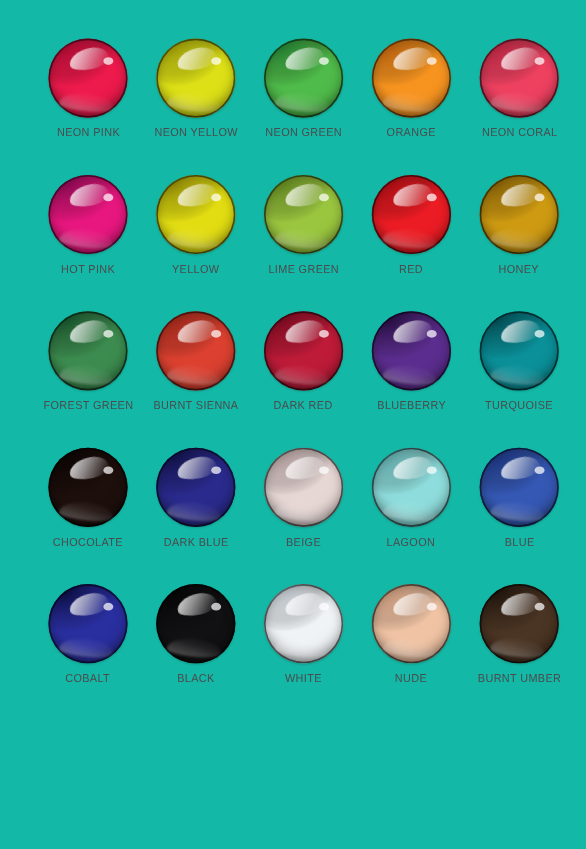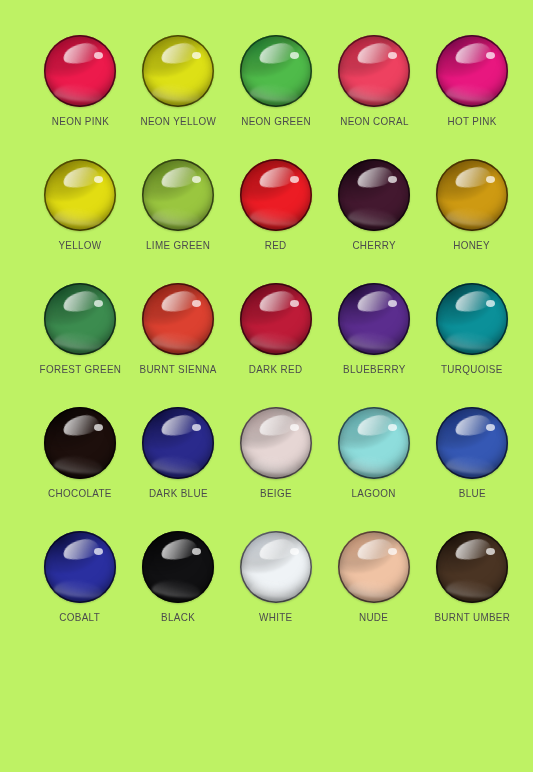--- a/index.html
+++ b/index.html
@@ -9,21 +9,21 @@
     width: 533px;
     height: 772px;
     background: #ffffff;
     font-family: "Liberation Sans", "DejaVu Sans", sans-serif;
   }
 
   #swatch-chart {
     position: relative;
     width: 533px;
     height: 772px;
-    background: #bef264;
+    background: #14b8a6;
     overflow: hidden;
     padding-left: 33px;
   }
 
   .swatch-grid {
     position: absolute;
     left: 33px;
     top: 28px;
     width: 470px;
     display: grid;
@@ -170,20 +170,28 @@
       <div class="swatch-cell">
         <div class="swatch-dot-wrap">
           <div class="swatch-dot" style="--c: #4FBB4A; --shade: rgba(0,80,35,0.48);">
             <div class="swatch-gloss"></div>
           </div>
         </div>
         <div class="swatch-label">NEON GREEN</div>
       </div>
       <div class="swatch-cell">
         <div class="swatch-dot-wrap">
+          <div class="swatch-dot" style="--c: #F79420; --shade: rgba(130,50,0,0.45);">
+            <div class="swatch-gloss"></div>
+          </div>
+        </div>
+        <div class="swatch-label">ORANGE</div>
+      </div>
+      <div class="swatch-cell">
+        <div class="swatch-dot-wrap">
           <div class="swatch-dot" style="--c: #EE4160; --shade: rgba(130,10,35,0.40);">
             <div class="swatch-gloss"></div>
           </div>
         </div>
         <div class="swatch-label">NEON CORAL</div>
       </div>
       <div class="swatch-cell">
         <div class="swatch-dot-wrap">
           <div class="swatch-dot" style="--c: #E8177F; --shade: rgba(70,0,50,0.52);">
             <div class="swatch-gloss"></div>
@@ -207,28 +215,20 @@
         </div>
         <div class="swatch-label">LIME GREEN</div>
       </div>
       <div class="swatch-cell">
         <div class="swatch-dot-wrap">
           <div class="swatch-dot" style="--c: #EC1C24; --shade: rgba(100,0,5,0.40);">
             <div class="swatch-gloss"></div>
           </div>
         </div>
         <div class="swatch-label">RED</div>
-      </div>
-      <div class="swatch-cell">
-        <div class="swatch-dot-wrap">
-          <div class="swatch-dot" style="--c: #43182F; --shade: rgba(10,0,8,0.62);">
-            <div class="swatch-gloss"></div>
-          </div>
-        </div>
-        <div class="swatch-label">CHERRY</div>
       </div>
       <div class="swatch-cell">
         <div class="swatch-dot-wrap">
           <div class="swatch-dot" style="--c: #CE9A12; --shade: rgba(80,55,0,0.50);">
             <div class="swatch-gloss"></div>
           </div>
         </div>
         <div class="swatch-label">HONEY</div>
       </div>
       <div class="swatch-cell">

